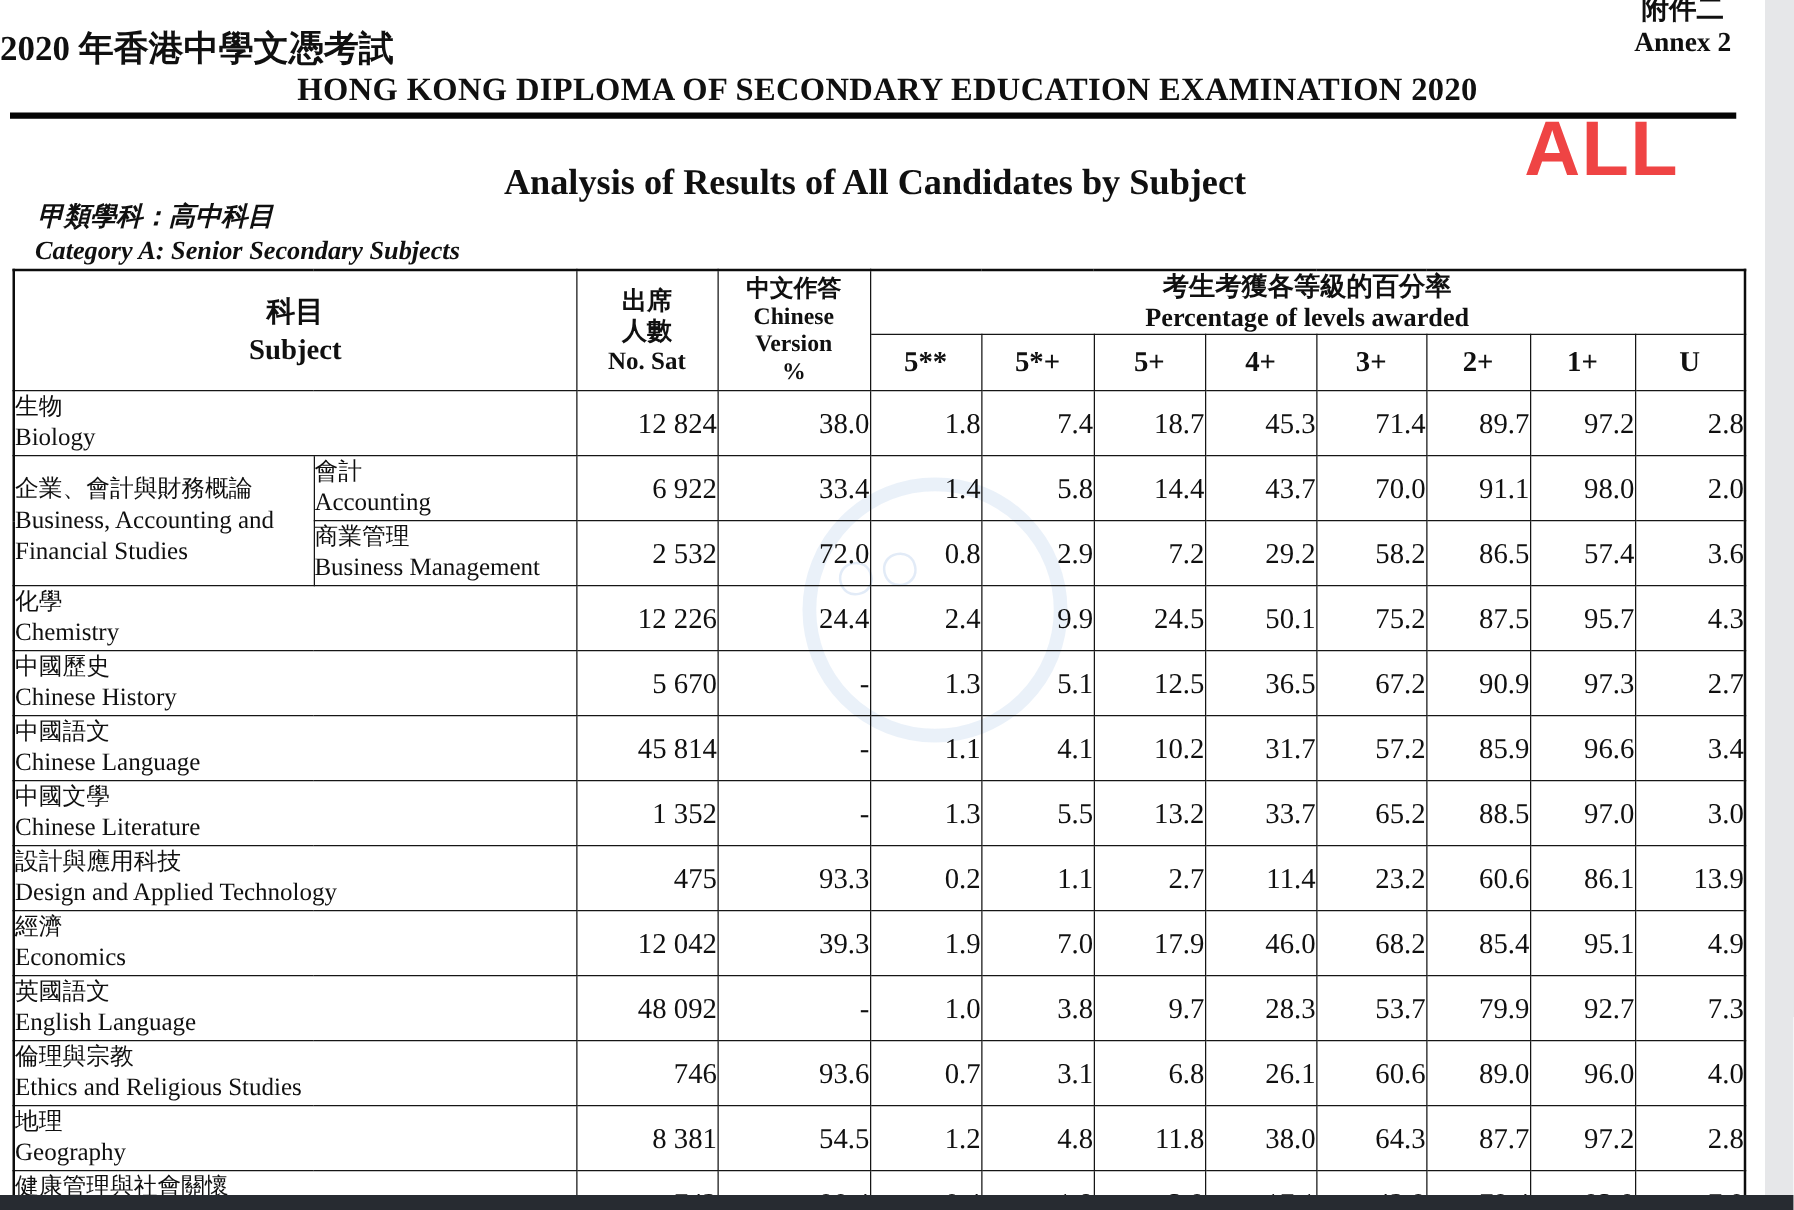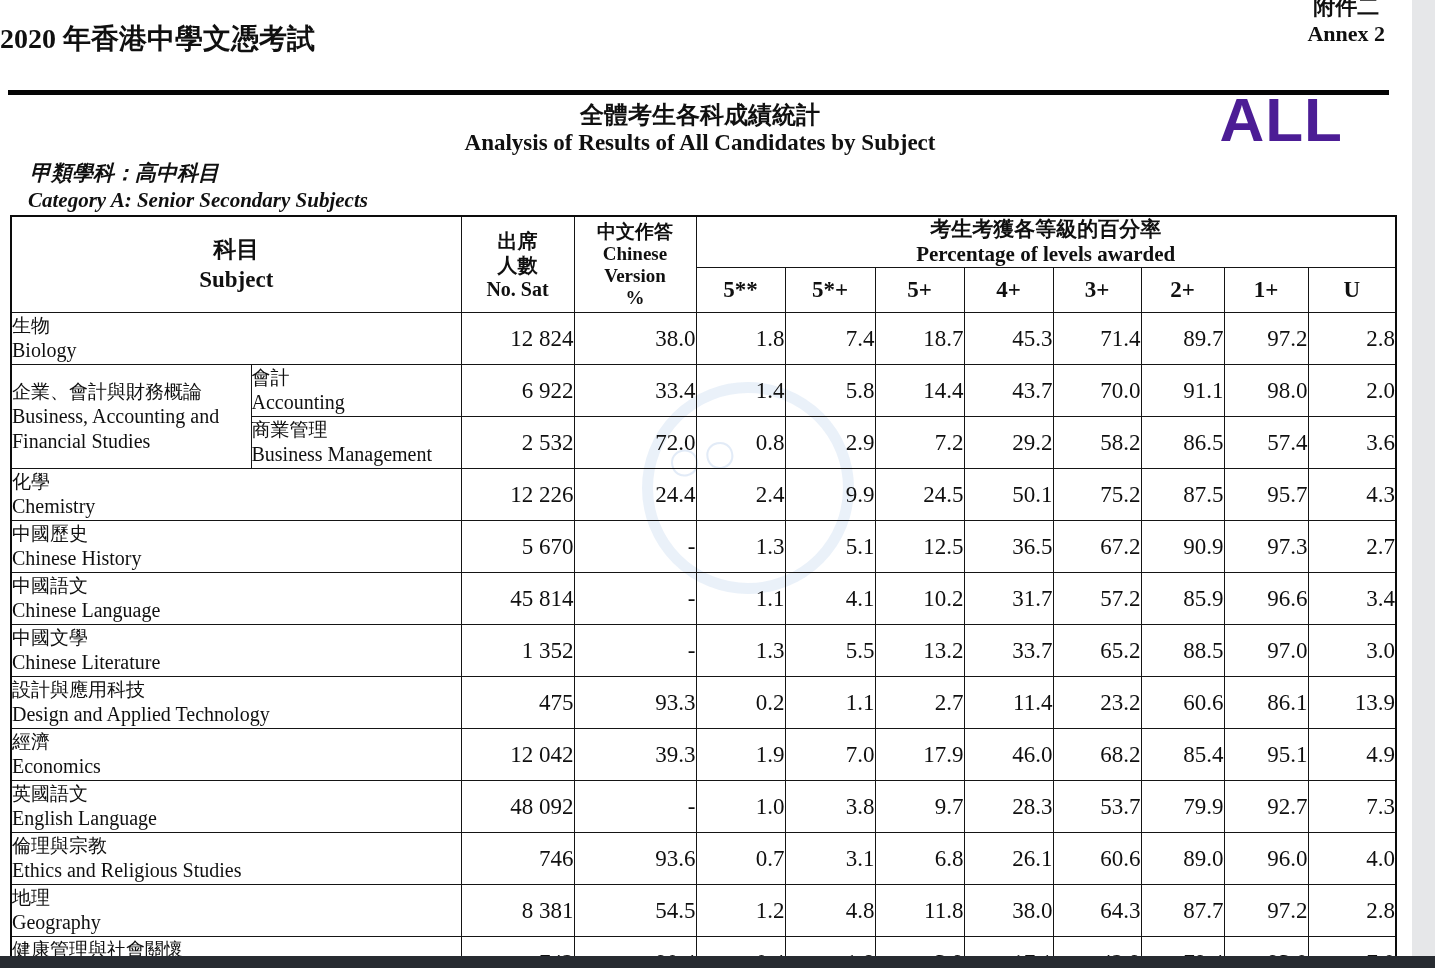--- a/index.html
+++ b/index.html
@@ -24,26 +24,26 @@
   .rule {
     position:absolute; top:90px; left:8px; width:1381px; height:5px;
     background:#050505;
   }
   .subtitle-zh {
     position:absolute; top:99px; left:0; width:1400px; text-align:center;
     font-weight:bold; font-size:24px;
   }
   .subtitle-en {
     position:absolute; top:130px; left:0; width:1400px; text-align:center;
-    font-weight:bold; font-size:23px;
+    font-weight:bold; font-size:29px;
   }
   .all-label {
     position:absolute; top:84px; right:92px;
     font-family:"Liberation Sans", sans-serif;
-    font-weight:bold; font-size:62px; letter-spacing:1px; color:#4c1d95;
+    font-weight:bold; font-size:62px; letter-spacing:1px; color:#ef4444;
   }
   .category-zh {
     position:absolute; top:159px; left:30px;
     font-weight:bold; font-style:italic; font-size:21px;
   }
   .category-en {
     position:absolute; top:188px; left:28px;
     font-weight:bold; font-style:italic; font-size:21px;
   }
   
@@ -98,22 +98,22 @@
 <body>
 
 <div class="page">
 
   <div class="annex">
     <div>附件二</div>
     <div>Annex 2</div>
   </div>
 
   <div class="doc-title-zh">2020 年香港中學文憑考試</div>
+  <div class="doc-title-en">HONG KONG DIPLOMA OF SECONDARY EDUCATION EXAMINATION 2020</div>
   <div class="rule"></div>
-  <div class="subtitle-zh">全體考生各科成績統計</div>
   <div class="subtitle-en">Analysis of Results of All Candidates by Subject</div>
   <div class="all-label">ALL</div>
   <div class="category-zh">甲類學科：高中科目</div>
   <div class="category-en">Category A: Senior Secondary Subjects</div>
 
   <div class="watermark"></div>
   <div class="watermark-glyphs">〇〇</div>
 
   <table class="results">
     <colgroup>

